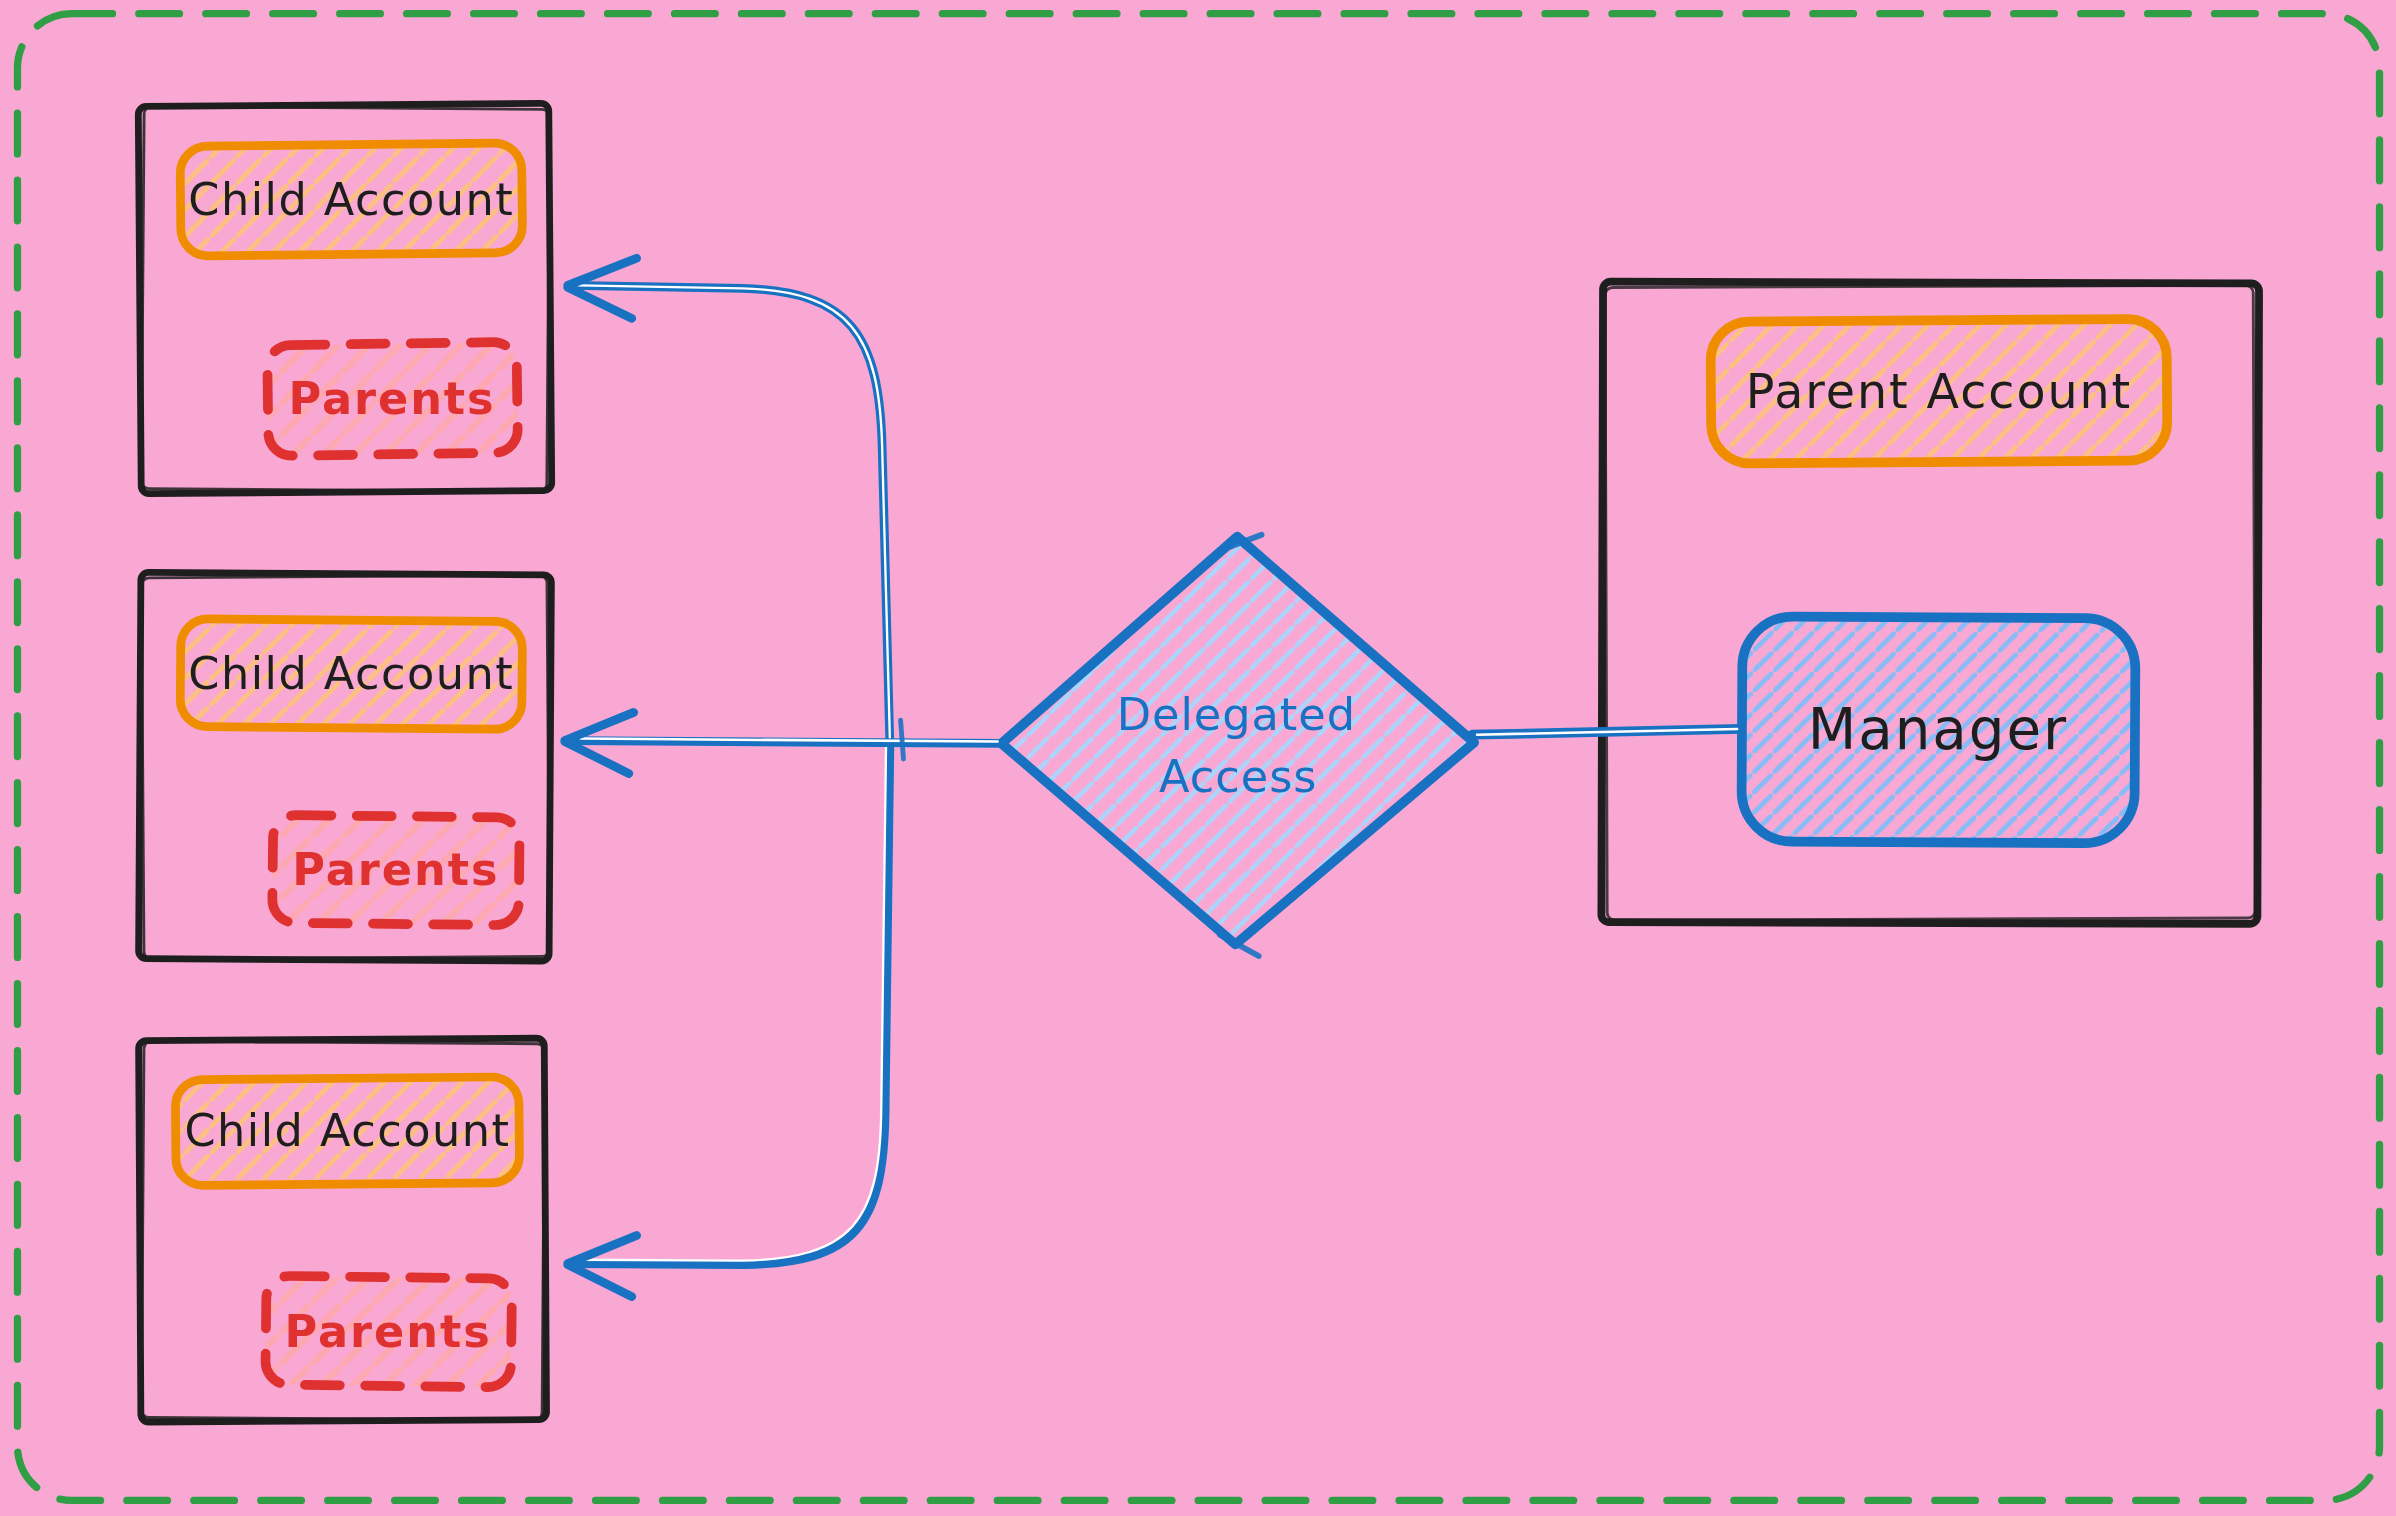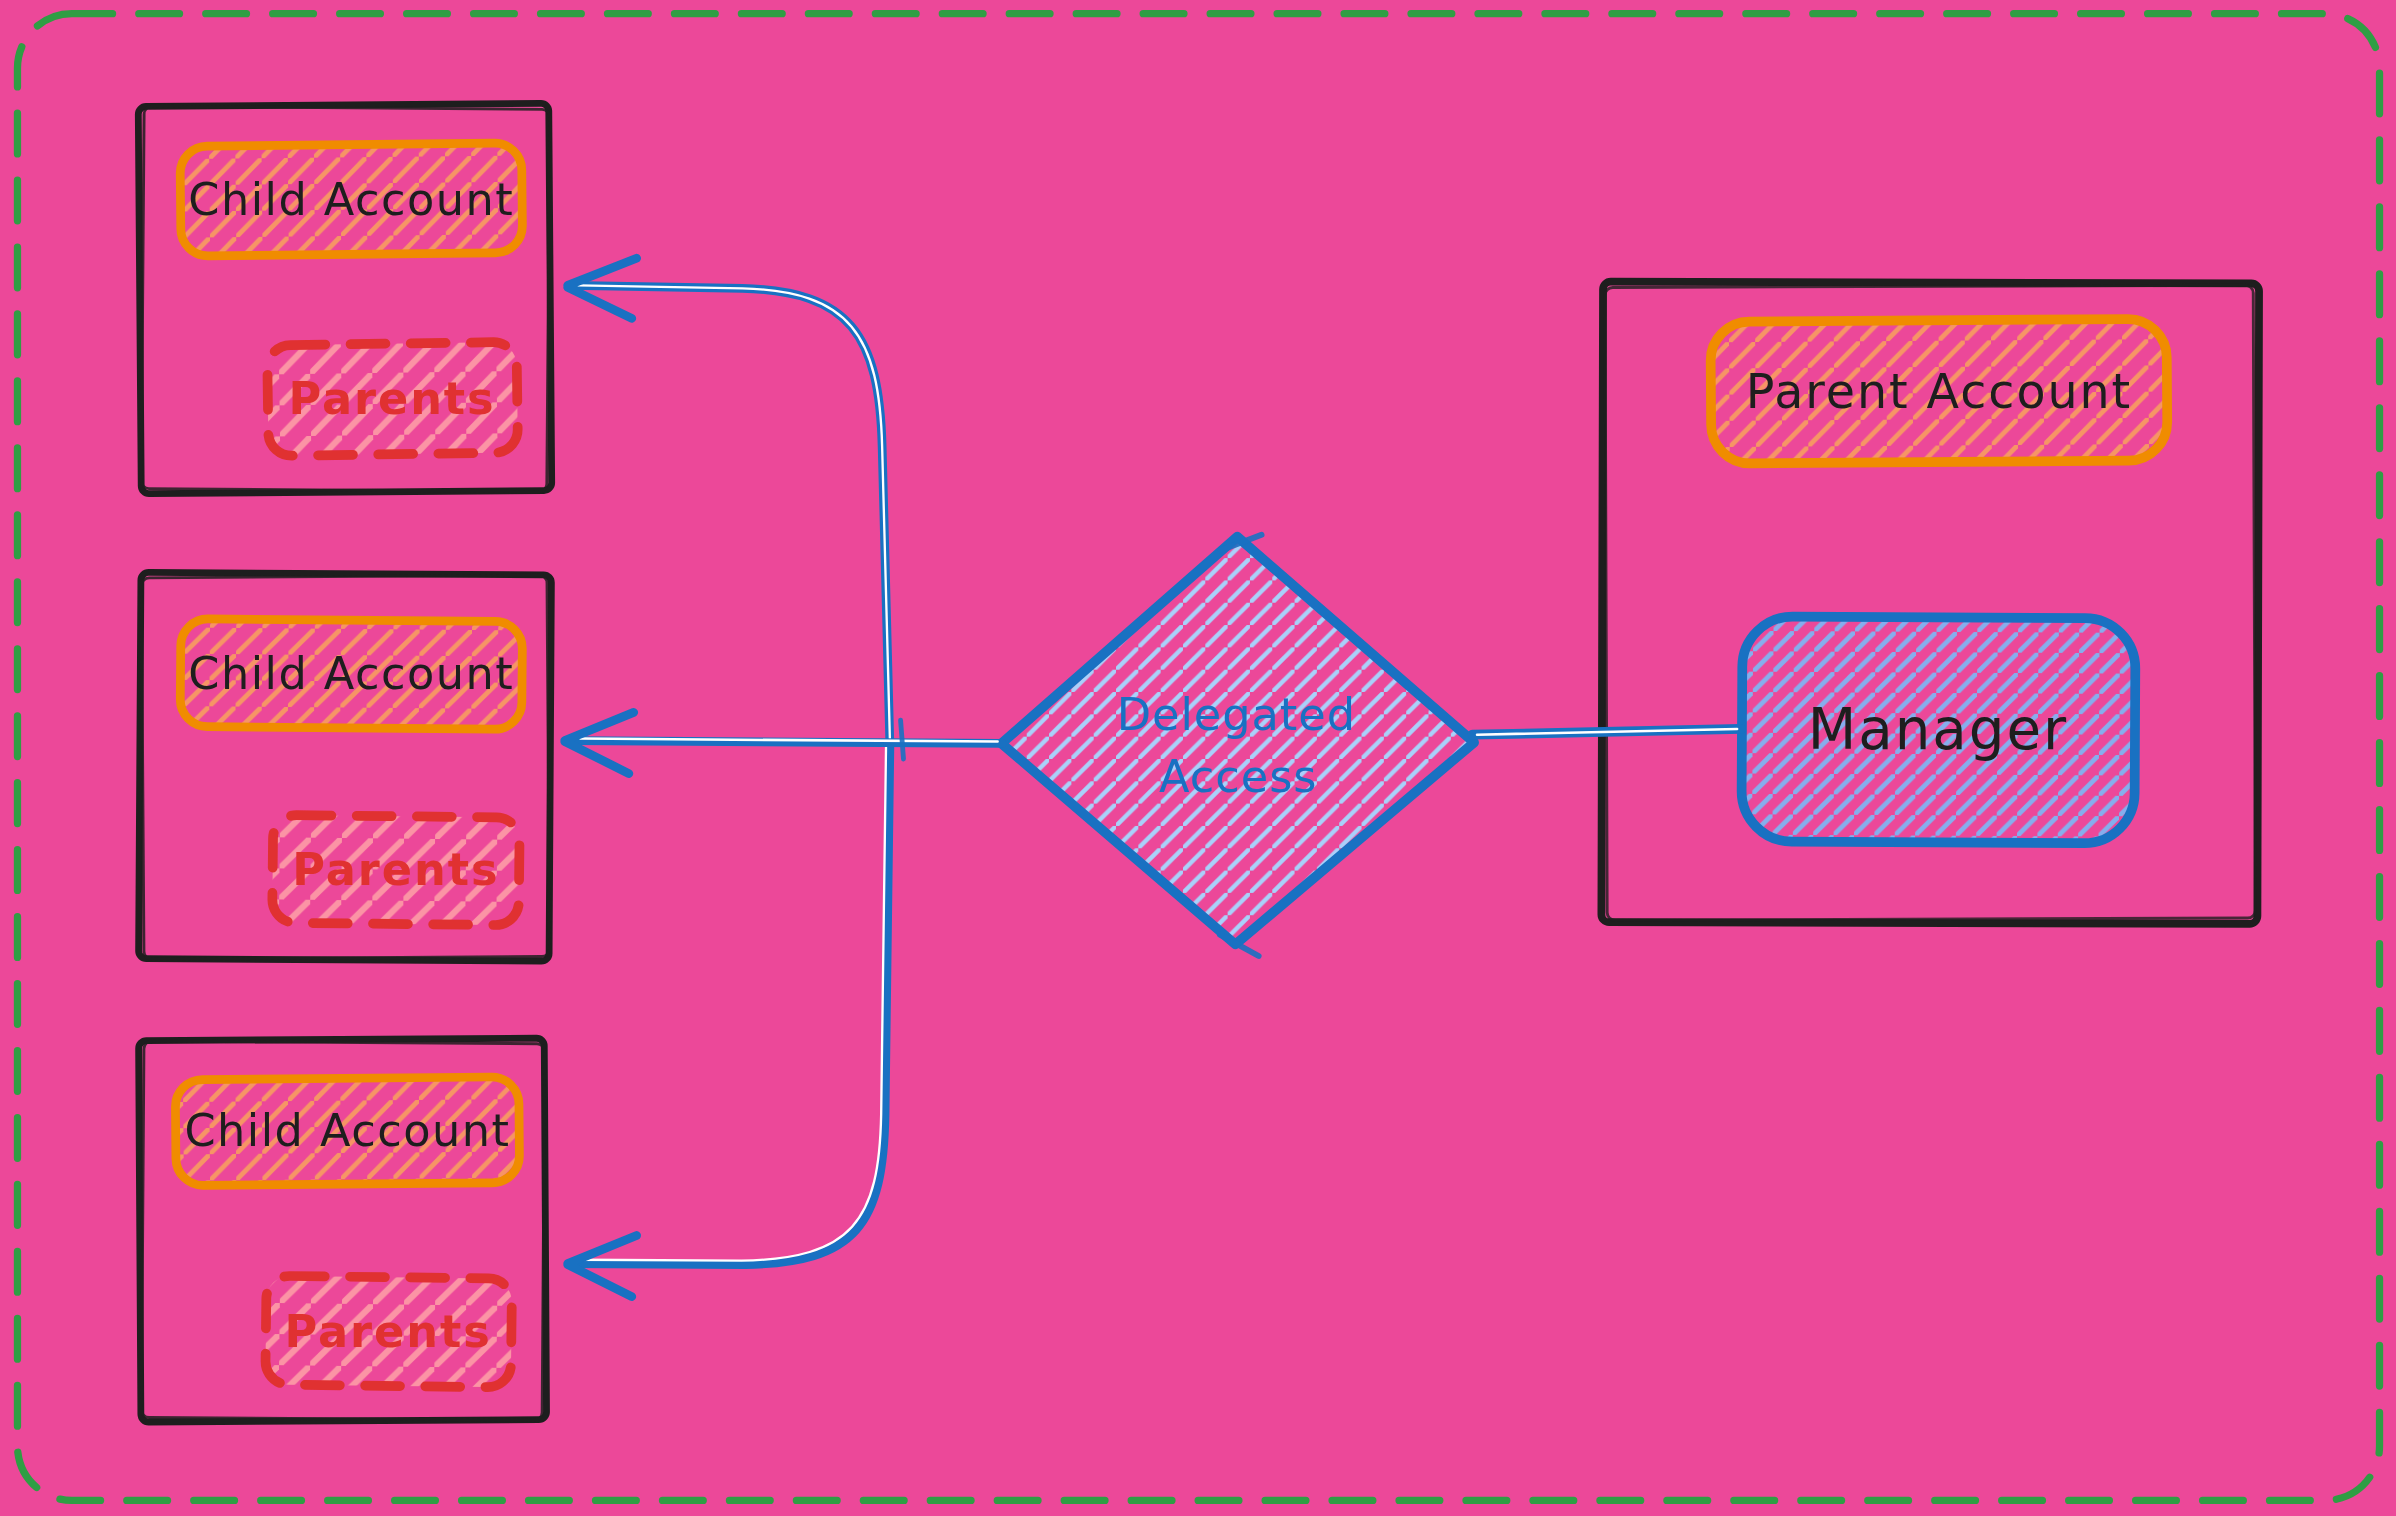--- a/index.html
+++ b/index.html
@@ -1,20 +1,20 @@
 <!DOCTYPE html>
 <html><head>
 <meta charset="utf-8">
 <style>
   html, body { margin: 0; padding: 0; background: #ffffff; }
   .stage {
     position: relative;
     width: 2397px;
     height: 1517px;
-    background: #ec4899;
+    background: #f9a8d4;
     font-family: "DejaVu Sans", "Liberation Sans", sans-serif;
     overflow: hidden;
   }
   .stage svg { position: absolute; inset: 0; display: block; }
   text { font-family: "DejaVu Sans", "Liberation Sans", sans-serif; }
   .node-label   { font-size: 46px; letter-spacing: 1.5px; }
   .badge-label  { font-size: 46px; font-weight: bold; letter-spacing: 2px; }
   .big-label    { font-size: 49px; letter-spacing: 2px; }
   .manager-label{ font-size: 58px; letter-spacing: 2px; }
   .diamond-label{ font-size: 46px; letter-spacing: 1px; }

